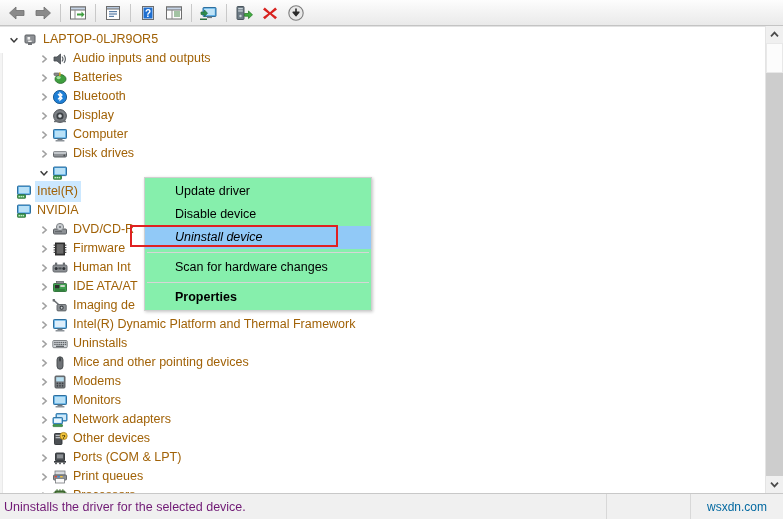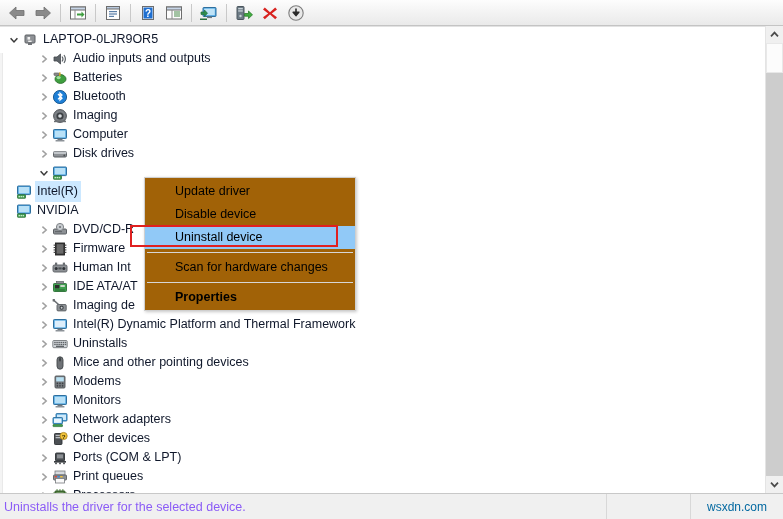--- a/index.html
+++ b/index.html
@@ -84,56 +84,56 @@
     height: 16px;
     flex: 0 0 auto;
     margin-right: 5px;
     display: flex;
     align-items: center;
     justify-content: center;
   }
   .row .lbl {
     font-size: 12.5px;
     line-height: 19px;
-    color: #0f172a;
+    color: #a16207;
     font-family: "Liberation Sans", sans-serif;
   }
   .lvl0 { padding-left: 6px; }
   .lvl1 { padding-left: 36px; }
   .lvl2 { }
 
   .row.selected .lbl {
     background: #cce8ff;
     padding: 1px 3px 1px 2px;
     margin-left: -2px;
   }
 
   
   #ctx-menu {
     position: absolute;
     left: 144px;
     top: 177px;
-    width: 212px;
-    background: #a16207;
+    width: 228px;
+    background: #86efac;
     border: 1px solid #cfcfcf;
     box-shadow: 1px 1px 3px rgba(0,0,0,0.22);
     z-index: 40;
     padding: 2px 0 1px 0;
     box-sizing: border-box;
   }
   .mi {
     height: 23px;
     line-height: 23px;
     padding-left: 30px;
     font-size: 12.5px;
     color: #000;
     white-space: nowrap;
   }
   .mi.bold { font-weight: bold; }
-  .mi.hl { background: #91c9f7; }
+  .mi.hl { background: #91c9f7; font-style: italic; }
   .msep {
     height: 1px;
     background: #d6d6d6;
     margin: 3px 2px 3px 2px;
   }
   #red-box {
     position: absolute;
     left: 130px;
     top: 225px;
     width: 208px;
@@ -194,21 +194,21 @@
     box-sizing: border-box;
     background: #f0f0f0;
     border-top: 1px solid #c8c8c8;
     display: flex;
     align-items: center;
   }
   #status-text {
     flex: 1 1 auto;
     font-size: 12.5px;
     padding-left: 4px;
-    color: #8b5cf6;
+    color: #701a75;
     border-right: 1px solid #d8d8d8;
     height: 100%;
     display: flex;
     align-items: center;
     box-sizing: border-box;
   }
   #status-pad {
     width: 84px;
     height: 100%;
     border-right: 1px solid #d8d8d8;
@@ -404,21 +404,21 @@
           </svg>
         </span>
         <span class="ico">
           <svg width="16" height="16" viewBox="0 0 16 16">
             <circle cx="8" cy="8" r="6.4" fill="#7b7f84" stroke="#4e5256" stroke-width="1"></circle>
             <circle cx="8" cy="8" r="3.6" fill="#3c4044"></circle>
             <circle cx="8" cy="8" r="1.8" fill="#d8dce0"></circle>
             <rect x="2" y="12.6" width="12" height="1.6" fill="#6a6e72"></rect>
           </svg>
         </span>
-        <span class="lbl">Imaging</span>
+        <span class="lbl">Display</span>
       </div>
       <div class="row lvl1">
         <span class="twisty">
           <svg width="10" height="10" viewBox="0 0 10 10">
             <path d="M3.4 1.6 L7.2 5 L3.4 8.4" fill="none" stroke="#a0a0a0" stroke-width="1.5"></path>
           </svg>
         </span>
         <span class="ico">
           <svg width="16" height="16" viewBox="0 0 16 16">
             <rect x="1.5" y="2.5" width="13" height="9" rx="0.8" fill="#4aa3e0" stroke="#2e6f9e" stroke-width="1"></rect>

